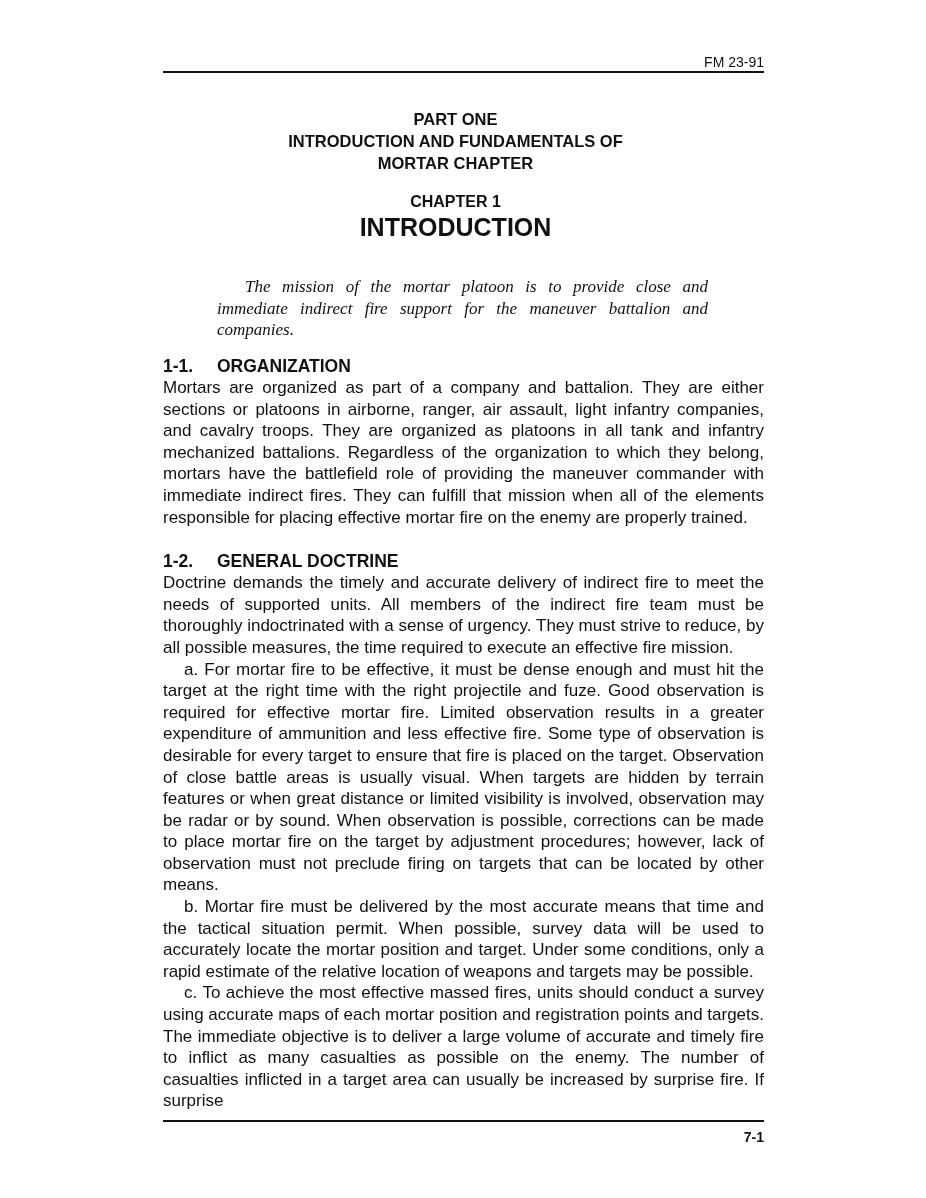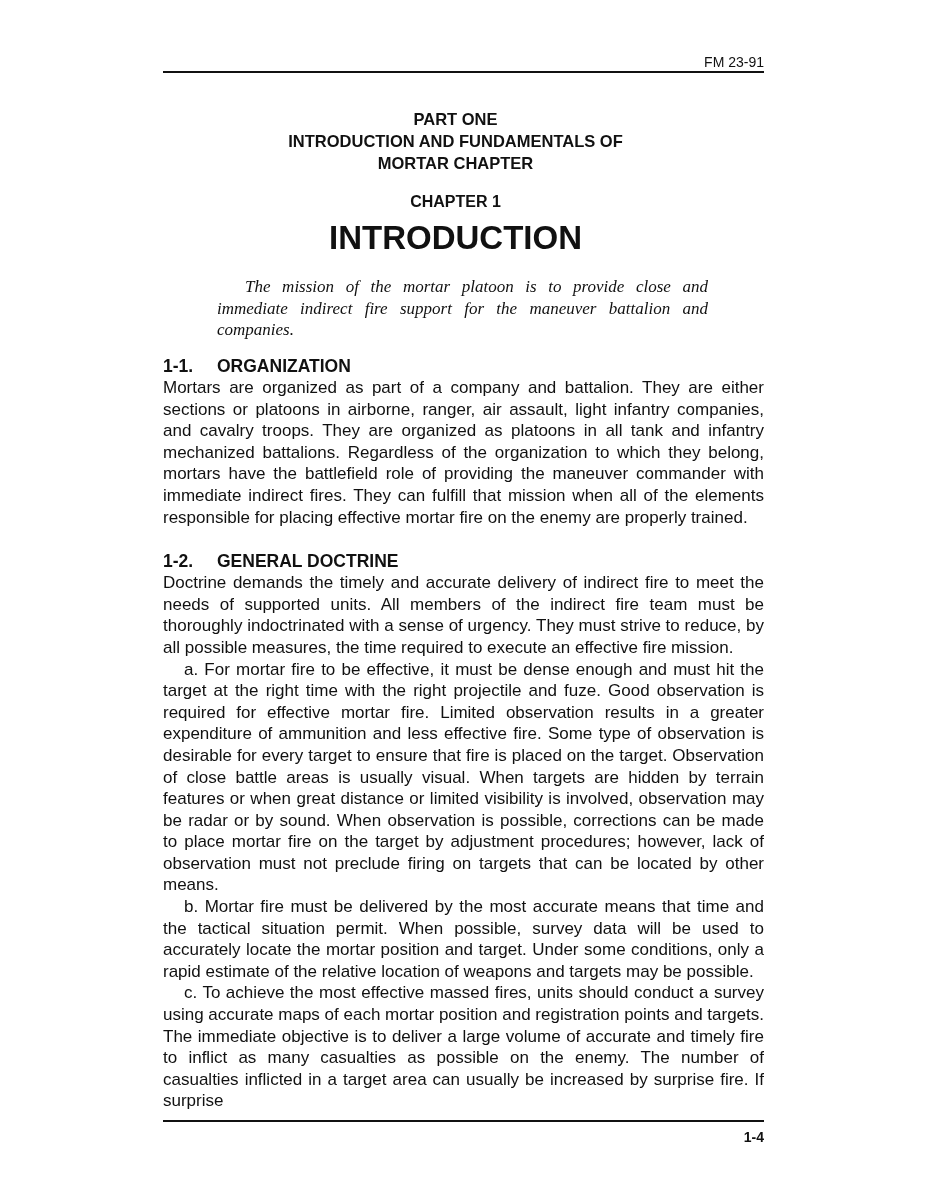--- a/index.html
+++ b/index.html
@@ -5,21 +5,21 @@
   html, body { margin: 0; padding: 0; background: #ffffff; }
   body { width: 926px; height: 1198px; position: relative; overflow: hidden; color: #111; }
   .page { position: absolute; left: 0; top: 0; width: 926px; height: 1198px; background: #fff; }
   .running-head { position: absolute; left: 163px; top: 54px; width: 601px; text-align: right;
     font-family: "Liberation Sans", sans-serif; font-weight: normal; font-size: 14px; line-height: 16px; }
   .rule-top { position: absolute; left: 163px; top: 71px; width: 601px; height: 2px; background: #111; }
   .titles { position: absolute; left: 155px; top: 108px; width: 601px; text-align: center;
     font-family: "Liberation Sans", sans-serif; font-weight: bold; }
   .part { font-size: 16.5px; line-height: 22px; }
   .chapter { font-size: 16px; line-height: 18px; margin-top: 19px; }
-  .chapter-title { font-size: 33px; line-height: 30px; margin-top: 12px; }
+  .chapter-title { font-size: 25px; line-height: 30px; margin-top: 1px; }
   .epigraph { position: absolute; left: 217px; top: 276px; width: 491px;
     font-family: "Liberation Serif", serif; font-style: italic; font-size: 17px; line-height: 21.7px;
     text-align: justify; text-indent: 28px; }
   .body { position: absolute; left: 163px; top: 355px; width: 601px;
     font-family: Liberation Sans, sans-serif; font-size: 17px; line-height: 21.6px; }
   .section-head { font-weight: bold; font-size: 17.5px; line-height: 22px; }
   .section-head .num { display: inline-block; width: 54px; }
   .para { text-align: justify; margin: 0; }
   .para.indent { text-indent: 21px; }
   .section + .section { margin-top: 22px; }
@@ -58,15 +58,15 @@
         <span class="num">1-2.</span><span>GENERAL DOCTRINE</span>
       </div>
       <p class="para">Doctrine demands the timely and accurate delivery of indirect fire to meet the needs of supported units.  All members of the indirect fire team must be thoroughly indoctrinated with a sense of urgency.  They must strive to reduce, by all possible measures, the time required to execute an effective fire mission.</p>
       <p class="para indent">a.  For mortar fire to be effective, it must be dense enough and must hit the target at the right time with the right projectile and fuze.  Good observation is required for effective mortar fire.  Limited observation results in a greater expenditure of ammunition and less effective fire.  Some type of observation is desirable for every target to ensure that fire is placed on the target.  Observation of close battle areas is usually visual.  When targets are hidden by terrain features or when great distance or limited visibility is involved, observation may be radar or by sound.  When observation is possible, corrections can be made to place mortar fire on the target by adjustment procedures; however, lack of observation must not preclude firing on targets that can be located by other means.</p>
       <p class="para indent">b.  Mortar fire must be delivered by the most accurate means that time and the tactical situation permit. When possible, survey data will be used to accurately locate the mortar position and target.  Under some conditions, only a rapid estimate of the relative location of weapons and targets may be possible.</p>
       <p class="para indent" style="text-align-last: justify;">c.  To achieve the most effective massed fires, units should conduct a survey using accurate maps of each mortar position and registration points and targets. The immediate objective is to deliver a large volume of accurate and timely fire to inflict as many casualties as possible on the enemy.  The number of casualties inflicted in a target area can usually be increased by surprise fire. If surprise</p>
     </div>
   </div>
 
   <div class="rule-bottom"></div>
-  <div class="folio">1-4</div>
+  <div class="folio">7-1</div>
 
 </div>
 
 </body></html>

